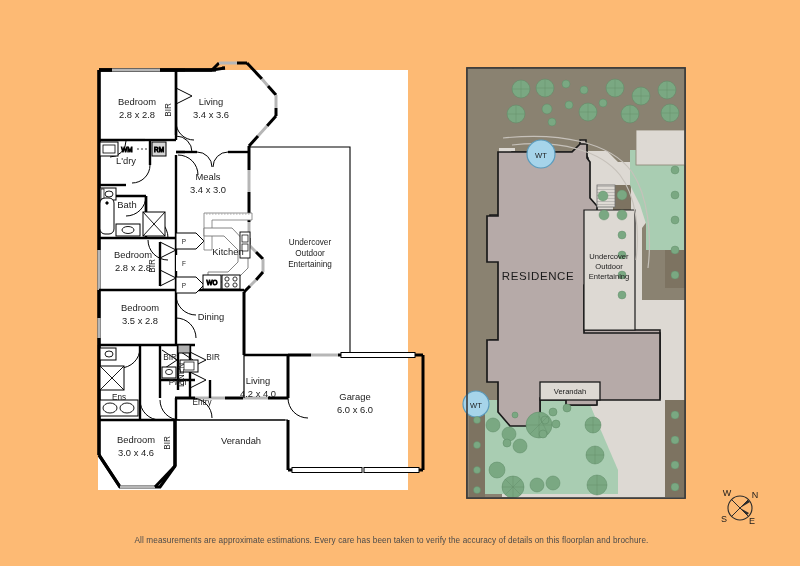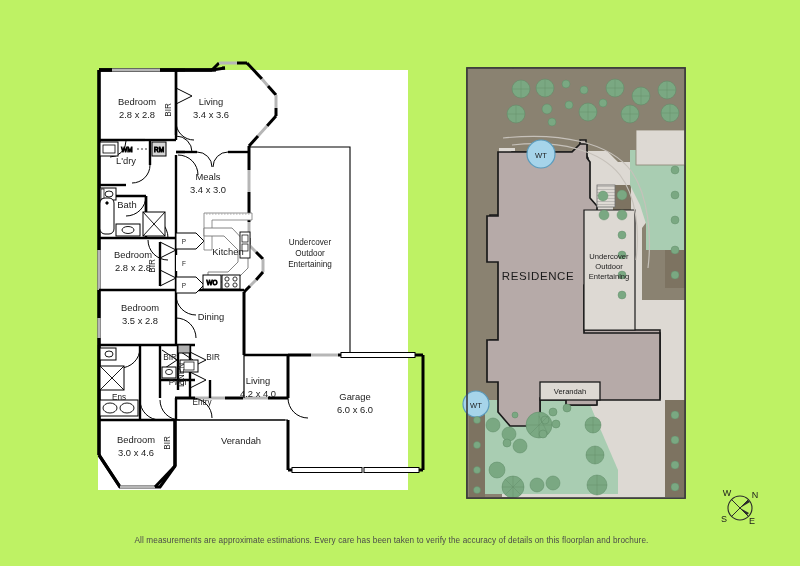--- a/index.html
+++ b/index.html
@@ -11,21 +11,21 @@
     width: 800px;
     height: 566px;
     font-family: "Liberation Sans", sans-serif;
     overflow: hidden;
     position: relative;
   }
   #page {
     position: relative;
     width: 800px;
     height: 566px;
-    background: #bef264;
+    background: #fdba74;
   }
   .svg-layer {
     position: absolute;
     left: 0;
     top: 0;
     width: 800px;
     height: 566px;
   }
   .footer-note {
     position: absolute;

